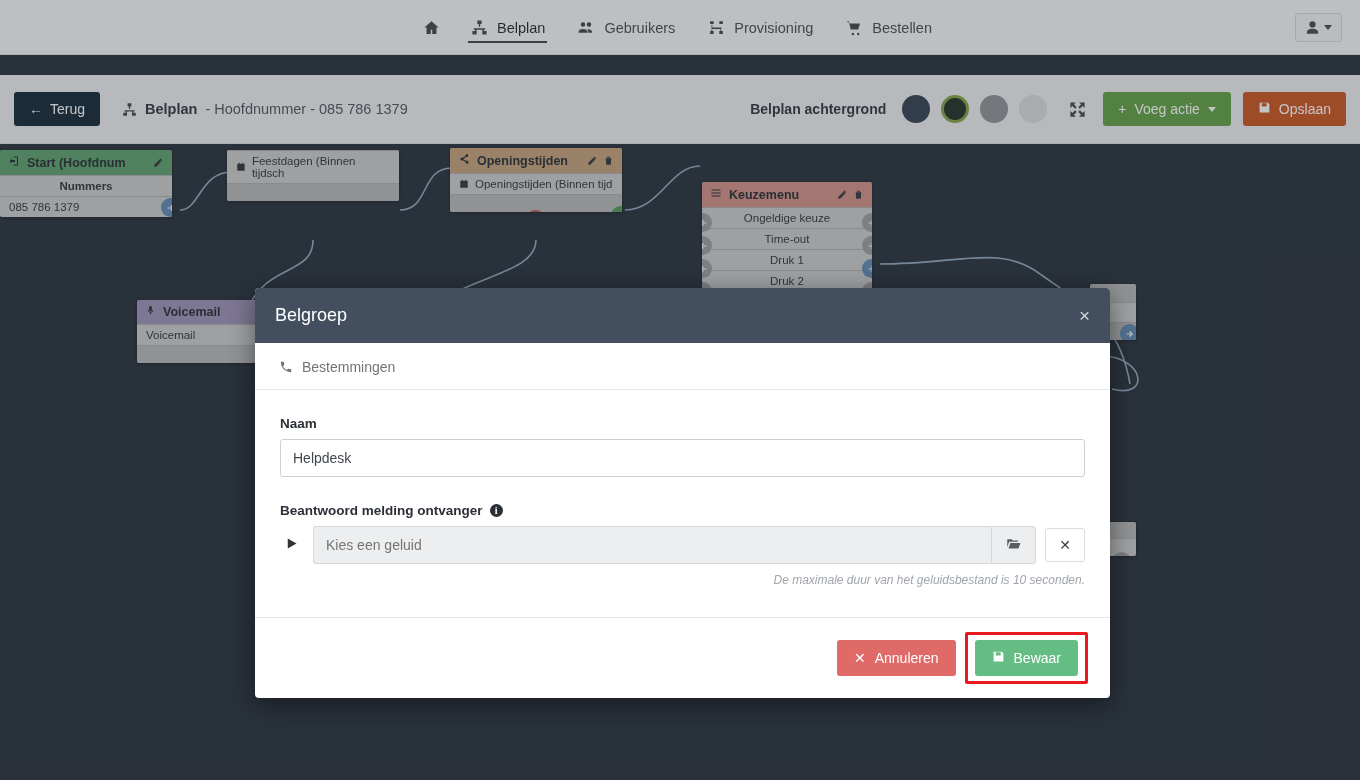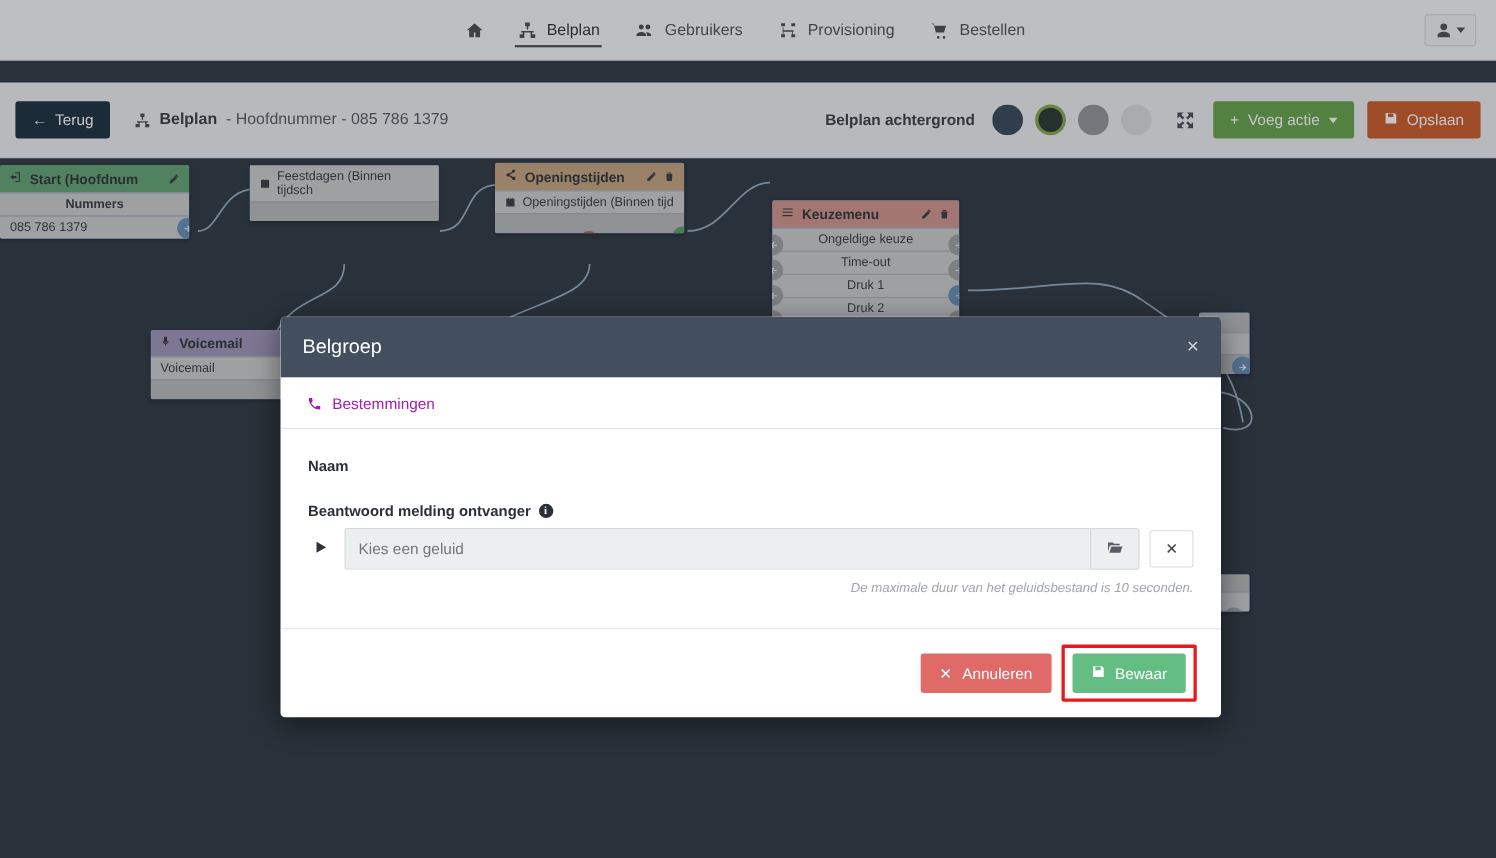--- a/index.html
+++ b/index.html
@@ -133,21 +133,21 @@
     margin-left: auto; color: #cfd4da; font-size: 19px;
     background: none; border: none; cursor: pointer; line-height: 1;
     font-family: "Liberation Sans", sans-serif;
   }
   .tabs {
     display: flex; align-items: stretch; padding: 0 12px;
     border-bottom: 1px solid #e3e5e8;
   }
   .tab {
     display: flex; align-items: center; gap: 9px;
-    padding: 16px 12px 14px; font-size: 14px; color: #a21caf;
+    padding: 16px 12px 14px; font-size: 14px; color: #737373;
     cursor: pointer; position: relative;
   }
   .tab.active { color: #4b5ec2; font-weight: bold; }
   .tab.active::after {
     content: ""; position: absolute; left: 0; right: 0; bottom: -1px;
     height: 2px; background: #4b5ec2;
   }
   .tab svg { fill: currentColor; }
   .modal-body { padding: 26px 25px 30px; }
   .field-label {
@@ -530,20 +530,21 @@
           </svg>
         <span>Bestemmingen</span>
       </div>
     </div>
 
     <div class="modal-body">
 
       <div class="field-label">
         <span>Naam</span>
       </div>
+      <input class="text-input" value="Helpdesk" style="">
 
       <div class="field-label" style="margin-top:26px">
         <span>Beantwoord melding ontvanger</span>
         <span class="info-dot">i</span>
       </div>
 
       <div class="sound-row">
         <button class="play-btn">
           <span>
             <svg width="15" height="15" viewBox="0 0 24 24">

